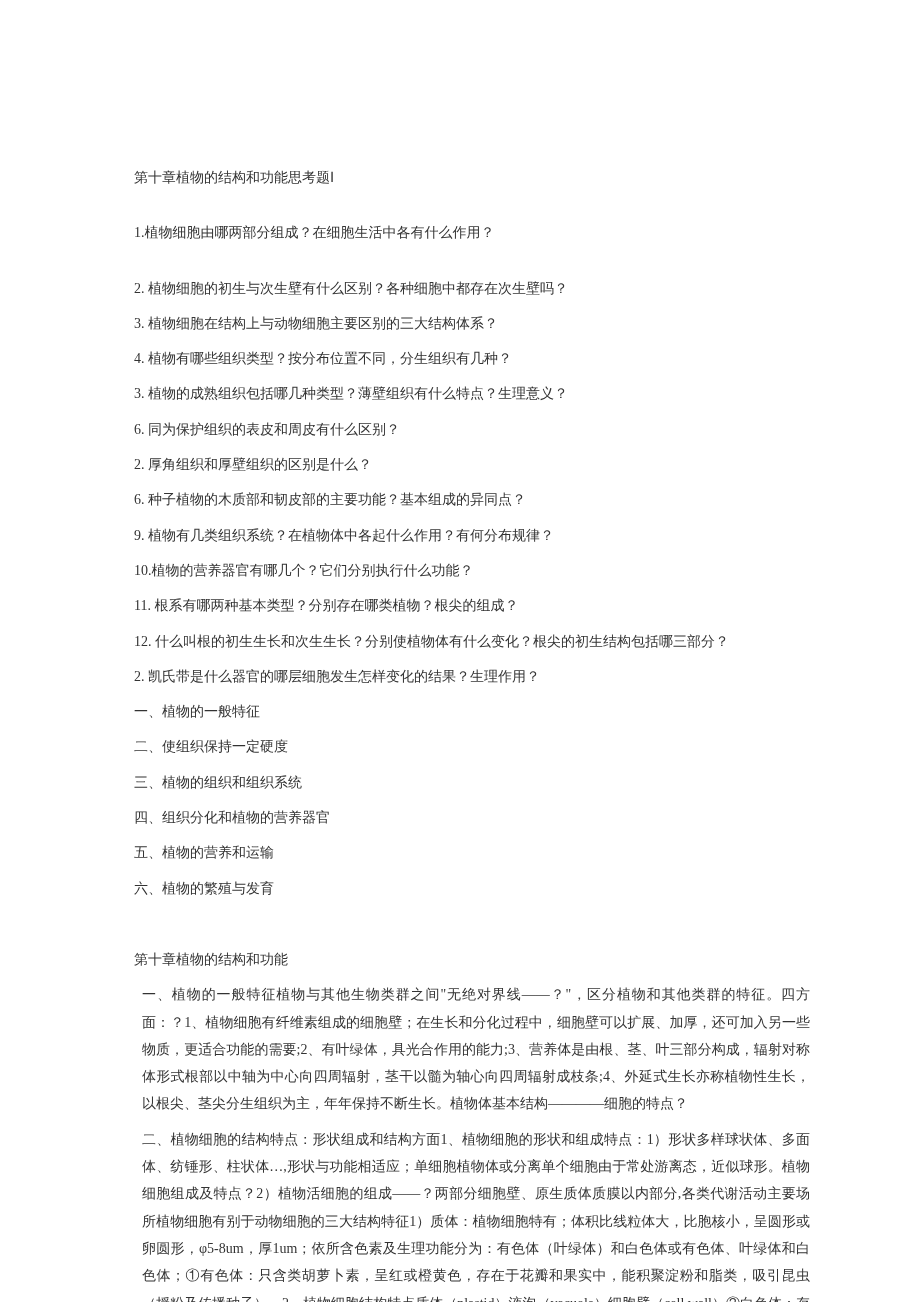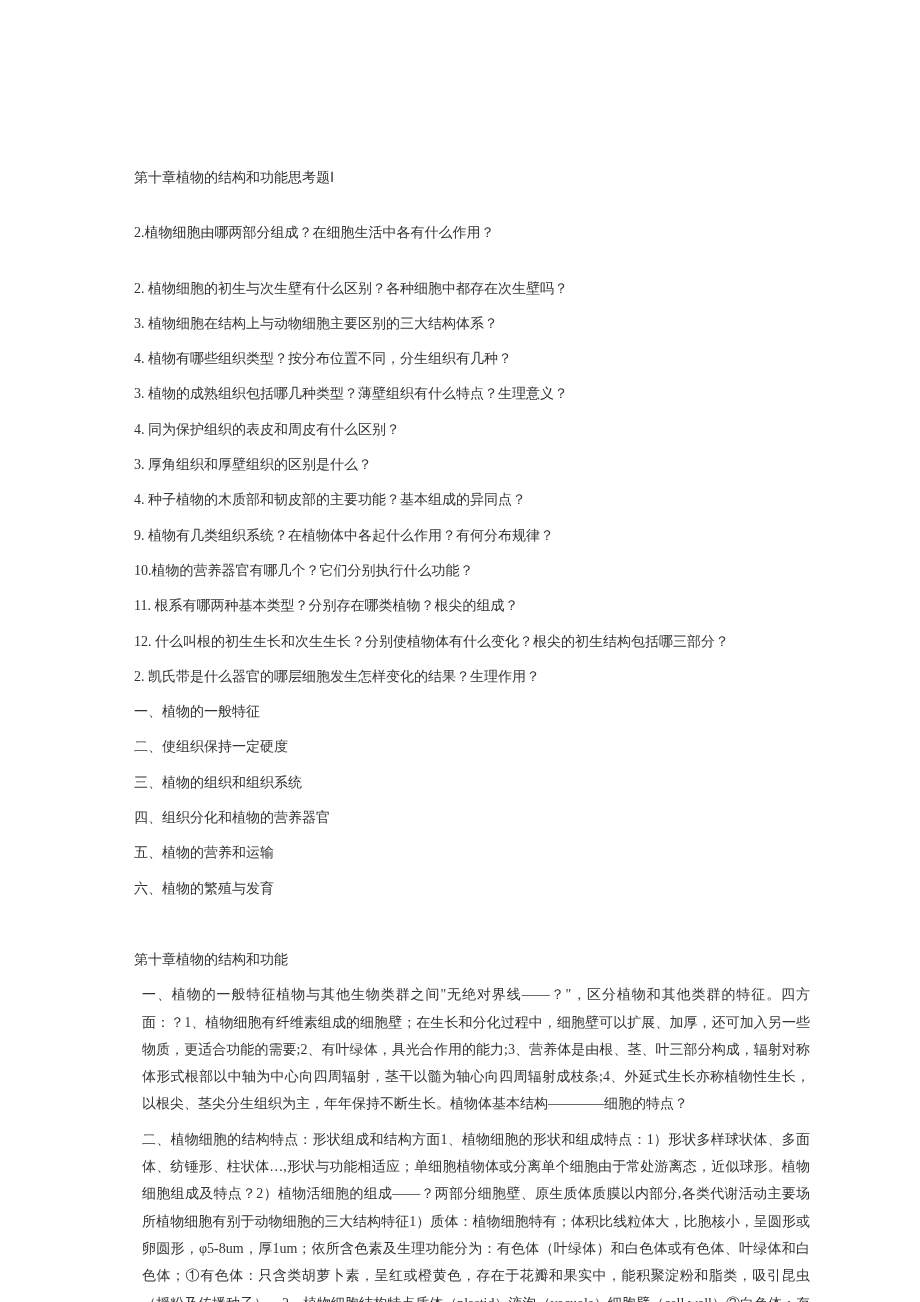--- a/index.html
+++ b/index.html
@@ -40,29 +40,29 @@
     }
     .para {
       display: block;
     }
   </style>
 </head>
 <body>
 
 <div class="title-line">第十章植物的结构和功能思考题Ⅰ</div>
 
-<div class="q1 question-item">2.植物细胞由哪两部分组成？在细胞生活中各有什么作用？</div>
+<div class="q1 question-item">1.植物细胞由哪两部分组成？在细胞生活中各有什么作用？</div>
 
 <div class="question-item">2. 植物细胞的初生与次生壁有什么区别？各种细胞中都存在次生壁吗？</div>
 <div class="question-item">3. 植物细胞在结构上与动物细胞主要区别的三大结构体系？</div>
 <div class="question-item">4. 植物有哪些组织类型？按分布位置不同，分生组织有几种？</div>
 <div class="question-item">3. 植物的成熟组织包括哪几种类型？薄壁组织有什么特点？生理意义？</div>
-<div class="question-item">4. 同为保护组织的表皮和周皮有什么区别？</div>
-<div class="question-item">3. 厚角组织和厚壁组织的区别是什么？</div>
-<div class="question-item">4. 种子植物的木质部和韧皮部的主要功能？基本组成的异同点？</div>
+<div class="question-item">6. 同为保护组织的表皮和周皮有什么区别？</div>
+<div class="question-item">2. 厚角组织和厚壁组织的区别是什么？</div>
+<div class="question-item">6. 种子植物的木质部和韧皮部的主要功能？基本组成的异同点？</div>
 <div class="question-item">9. 植物有几类组织系统？在植物体中各起什么作用？有何分布规律？</div>
 <div class="question-item">10.植物的营养器官有哪几个？它们分别执行什么功能？</div>
 <div class="question-item">11. 根系有哪两种基本类型？分别存在哪类植物？根尖的组成？</div>
 <div class="question-item">12. 什么叫根的初生生长和次生生长？分别使植物体有什么变化？根尖的初生结构包括哪三部分？</div>
 <div class="question-item">2. 凯氏带是什么器官的哪层细胞发生怎样变化的结果？生理作用？</div>
 
 <div class="outline-item">一、植物的一般特征</div>
 <div class="outline-item">二、使组织保持一定硬度</div>
 <div class="outline-item">三、植物的组织和组织系统</div>
 <div class="outline-item">四、组织分化和植物的营养器官</div>

